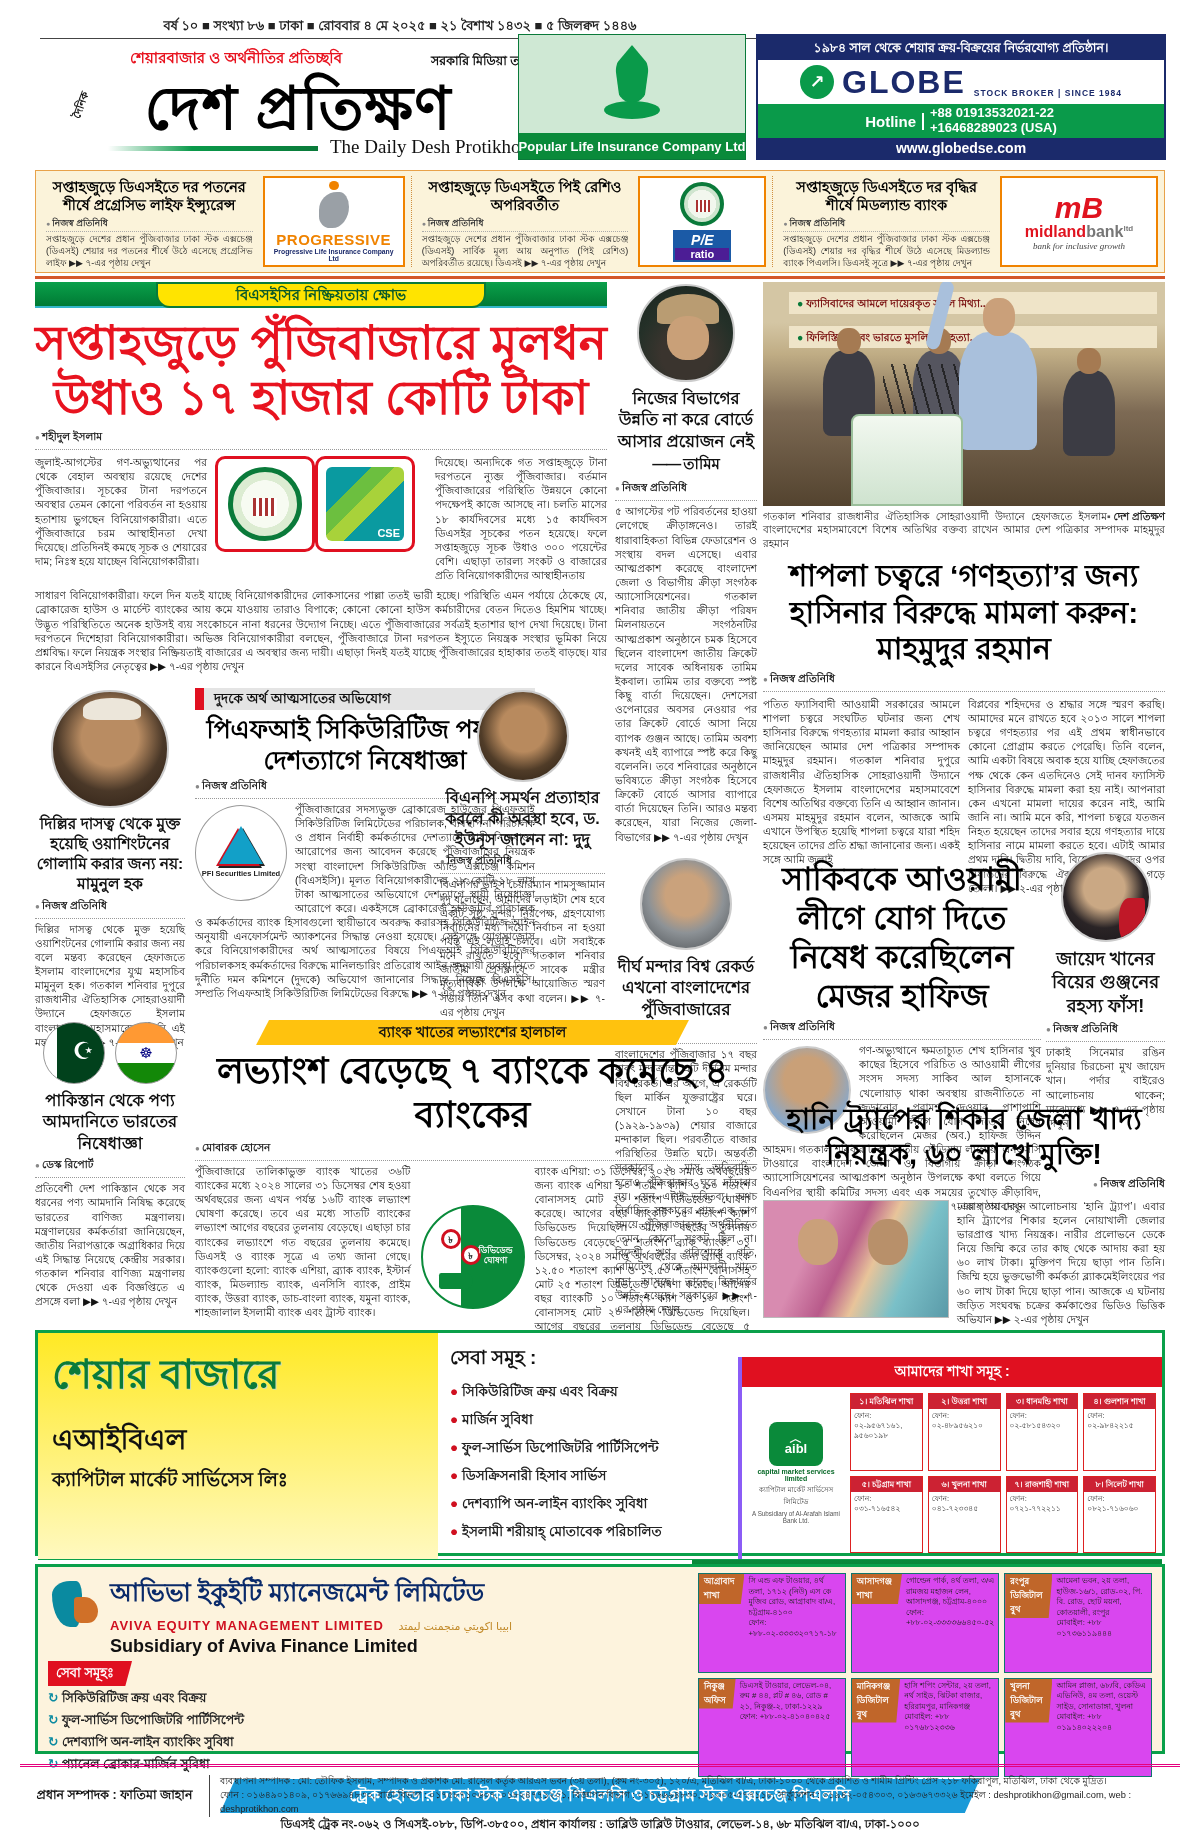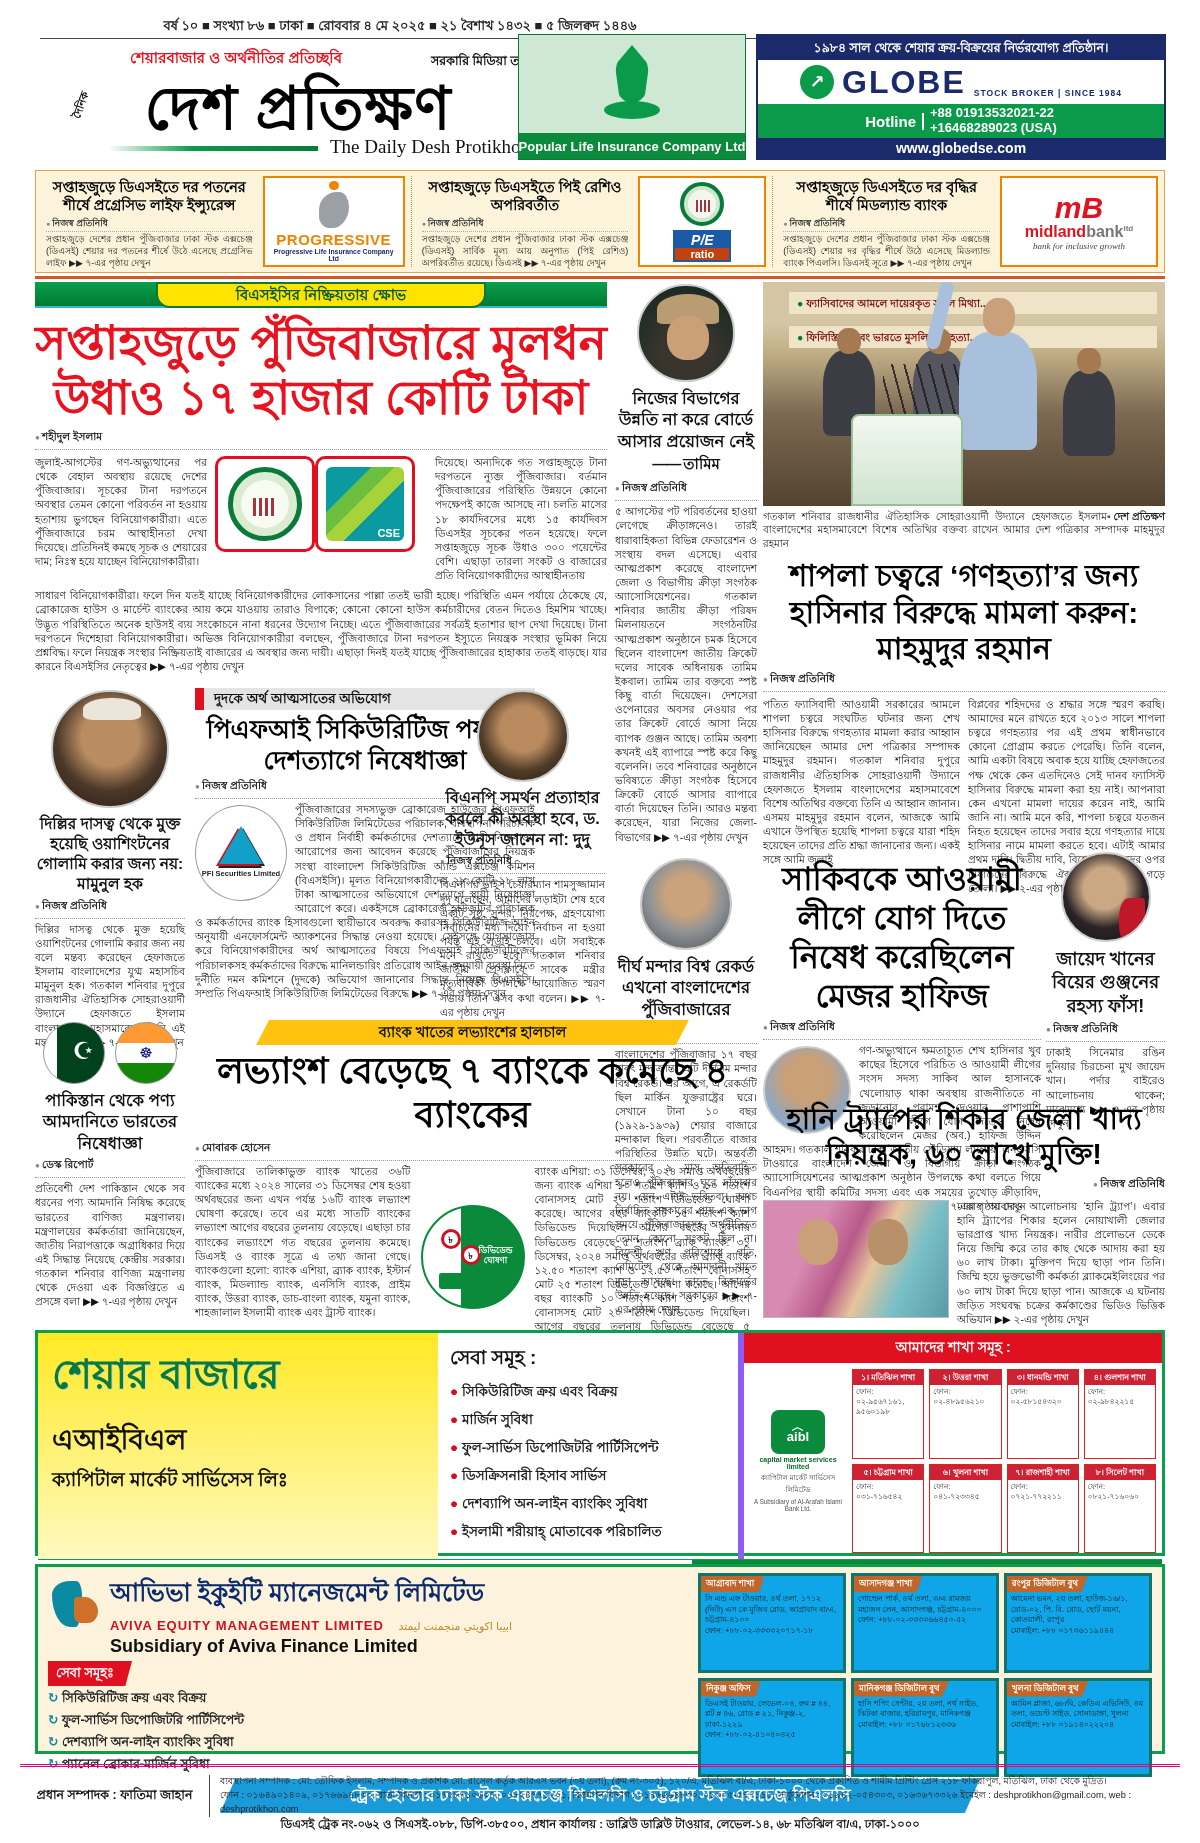--- a/index.html
+++ b/index.html
@@ -48,21 +48,21 @@
   .w145 { width:142px; } .w135 { width:128px; } .w160 { width:158px; }
   .prog-dot { width:10px; height:10px; border-radius:50%; background:#f08300; }
   .prog-swoosh { width:30px; height:38px; background:#9aa0a6; border-radius:65% 35% 60% 40%/55% 45% 65% 35%; margin-top:2px; }
   .prog-word { font-size:15px; font-weight:bold; color:#f08300; letter-spacing:.5px; margin-top:3px; }
   .prog-sub { font-size:6.8px; font-weight:bold; color:#1b2a6b; text-align:center; }
   .pe-stack { display:flex; flex-direction:column; gap:4px; align-items:center; }
   .dse-ring { width:44px; height:44px; border-radius:50%; border:4px solid #0a7a3a; background:radial-gradient(circle,#f2f7ee 0 55%,#cfe5cf 56%); position:relative; }
   .dse-ring::after { content:""; position:absolute; left:12px; top:14px; width:14px; height:12px; background:repeating-linear-gradient(90deg,#a33 0 2px,#fff 2px 4px); }
   .pe-box { width:58px; border:2px solid #1b5aa6; }
   .pe-top { background:#1b5aa6; color:#fff; text-align:center; font-weight:bold; font-style:italic; font-size:14px; }
-  .pe-bot { background:#c2410c; color:#fff; text-align:center; font-weight:bold; font-size:11px; }
+  .pe-bot { background:#4c1d95; color:#fff; text-align:center; font-weight:bold; font-size:11px; }
   .mid-mb { font-size:30px; font-weight:bold; font-style:italic; color:#e0131f; line-height:1; }
   .mid-brand { font-size:16px; font-weight:bold; color:#e0131f; }
   .mid-brand span.gray { color:#777; } .mid-brand sup { font-size:8px; color:#777; }
   .mid-slogan { font-family:"Liberation Serif","DejaVu Serif",serif; font-style:italic; font-size:9px; color:#444; }
   .vr { width:0; border-left:1px dotted #d09040; }
 
   .main-rule { position:absolute; left:35px; top:276px; width:1130px; border-top:3px solid #d4572a; }
 
   
   .main { position:absolute; left:0; top:282px; width:1200px; height:1041px; }
@@ -167,21 +167,21 @@
   .aibl-left { width:400px; background:linear-gradient(180deg,#ffe924,#fff9c0); padding:10px 14px; }
   .aibl-big { font-size:40px; font-weight:bold; color:#0a7a3a; text-shadow:1px 1px 0 #cdb; }
   .aibl-pitch { font-size:15.5px; font-weight:bold; color:#222; line-height:1.45; margin-top:6px; }
   .aibl-brand { font-size:28px; font-weight:bold; color:#111; margin-top:8px; }
   .aibl-brandsub { font-size:19px; font-weight:bold; color:#111; }
   .aibl-midsec { width:300px; padding:10px 12px; }
   .aibl-servtitle { font-size:19px; font-weight:bold; }
   .aibl-serv { list-style:none; margin-top:6px; }
   .aibl-serv li { font-size:13.5px; font-weight:bold; color:#222; margin-bottom:5px; }
   .aibl-serv li::before { content:"● "; color:#d01020; }
-  .aibl-right { flex:1; border-left:6px solid #8b5cf6; display:flex; flex-direction:column; }
+  .aibl-right { flex:1; border-left:4px solid #8b5cf6; display:flex; flex-direction:column;margin-top:24px; }
   .aibl-bt { background:#e01020; color:#fff; font-size:14px; font-weight:bold; text-align:center; padding:3px 0; }
   .aibl-rgrid { flex:1; display:flex; gap:6px; padding:6px; }
   .aibl-logo { width:96px; display:flex; flex-direction:column; align-items:center; justify-content:center; gap:2px; }
   .aibl-mark { width:54px; height:44px; background:#0a8a3a; border-radius:8px; color:#fff; display:flex; flex-direction:column; align-items:center; justify-content:center; font-size:13px; font-weight:bold; line-height:.8; }
   .aibl-l1 { font-size:7px; font-weight:bold; color:#0a6a2a; text-align:center; }
   .aibl-l2 { font-size:7px; color:#333; text-align:center; }
   .aibl-l3 { font-size:6.3px; color:#555; text-align:center; }
   .minis { flex:1; display:grid; grid-template-columns:repeat(4,1fr); grid-template-rows:1fr 1fr; gap:5px; }
   .mini { border:1.5px solid #d22; display:flex; flex-direction:column; }
   .mini-h { background:#c23; color:#fff; font-size:8px; font-weight:bold; text-align:center; padding:1px 0; }
@@ -202,21 +202,21 @@
   .av-mark::after { content:""; position:absolute; right:4px; bottom:8px; width:24px; height:26px; background:#d07028; border-radius:20% 80% 60% 40%; }
   .av-title-bn { font-size:25px; font-weight:bold; color:#0a2a6a; }
   .av-title-en { font-size:13px; font-weight:bold; color:#d01020; letter-spacing:1px; }
   .av-title-ar { font-size:11px; color:#c28a2a; margin-left:10px; }
   .av-subsid { font-size:18px; font-weight:bold; color:#111; margin:2px 0 4px 62px; }
   .av-servband { display:inline-block; background:#e01020; color:#fff; font-size:13px; font-weight:bold; padding:2px 18px 2px 8px; clip-path:polygon(0 0,100% 0,92% 100%,0 100%); }
   .av-serv { list-style:none; margin-top:3px; }
   .av-serv li { font-size:12.5px; font-weight:bold; color:#222; margin-bottom:2px; }
   .av-serv li::before { content:"↻ "; color:#0a8aa0; font-weight:bold; }
   .av-right { flex:1; display:grid; grid-template-columns:repeat(3,1fr); grid-template-rows:1fr 1fr; gap:5px; }
-  .avb { background:#0ea5e9; border:3px solid #0f766e; display:flex; flex-direction:column; }
+  .avb { background:#d946ef; border:1px solid #0f766e; display:flex; }
   .avb-h { align-self:flex-start; background:#c0662a; color:#fff; font-size:8.5px; font-weight:bold; padding:1px 10px 1px 5px; clip-path:polygon(0 0,100% 0,92% 100%,0 100%); }
   .avb-b { font-size:7.8px; line-height:1.35; color:#222; padding:2px 4px; }
   .av-trek { align-self:center; width:760px; background:#1a9ad8; color:#fff; text-align:center; font-size:17px; font-weight:bold; padding:3px 0; clip-path:polygon(2% 0,100% 0,98% 100%,0 100%); margin-top:2px; }
   .av-addr { text-align:center; font-size:11.5px; font-weight:bold; color:#111; margin-top:3px; }
 
   
   .footer { position:absolute; left:20px; top:1764px; width:1160px; border-top:3px double #e6007e; padding-top:8px; display:flex; gap:10px; }
   .foot-chief { width:190px; font-size:12.5px; font-weight:bold; display:flex; align-items:center; justify-content:center; text-align:center; border-right:1.5px solid #444; }
   .foot-right { flex:1; font-size:9.3px; color:#222; line-height:1.5; }
 </style>

